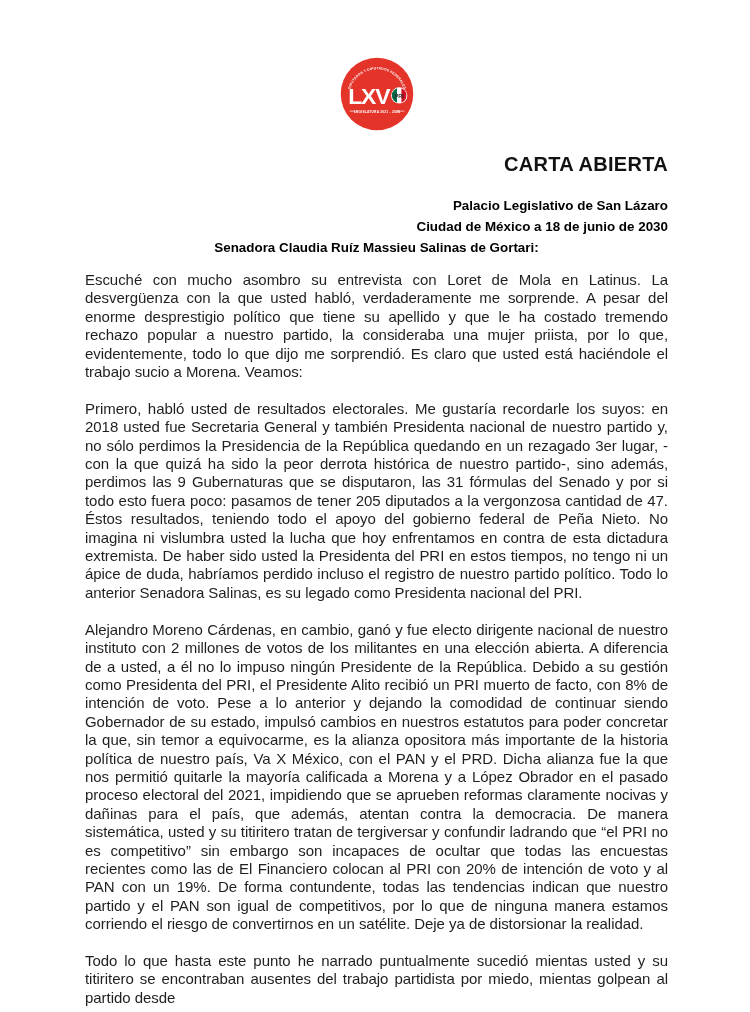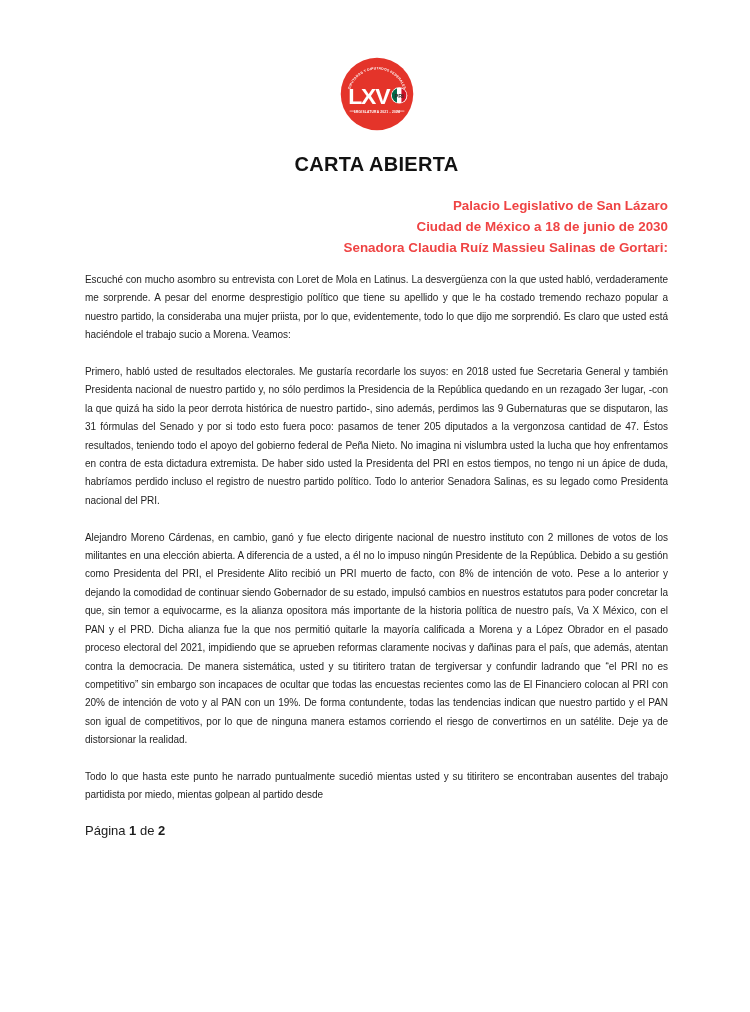--- a/index.html
+++ b/index.html
@@ -15,39 +15,39 @@
     position: relative;
   }
   .logo-wrap { text-align: center; height: 74px; }
   .logo-wrap svg { width: 74px; height: 74px; display: inline-block; }
   .arc-text { font-size: 4.6px; font-weight: bold; letter-spacing: 0.3px; fill: #ffffff; }
   .lxv-text { font-size: 31px; font-weight: 800; letter-spacing: -1.5px; fill: #ffffff; }
   .pri-text { font-size: 7.5px; font-weight: 800; fill: #2b2b2b; }
   .legis-text { font-size: 4.4px; font-weight: bold; letter-spacing: 0.3px; fill: #ffffff; }
   h1.title {
     margin: 22px 0 0 0;
-    text-align: center;
+    text-align: right;
     font-size: 20px;
     font-weight: bold;
     letter-spacing: 0.3px;
     color: #121212;
   }
   .header-block {
     margin-top: 19px;
     font-weight: bold;
     font-size: 13.4px;
     line-height: 21px;
-    color: #ef4444;
+    color: #000000;
   }
   .header-block .right-line { text-align: right; }
-  .header-block .recipient { text-align: right; }
+  .header-block .recipient { text-align: center; }
   .letter-body { margin-top: 13px; }
   .letter-body p {
     margin: 0 0 18.4px 0;
-    font-size: 10px;
+    font-size: 15px;
     line-height: 18.4px;
     text-align: justify;
     letter-spacing: -0.05px;
   }
   .footer {
     text-align: left;
     font-size: 13px;
     margin-top: 12px;
     color: #1c1c1c;
   }

